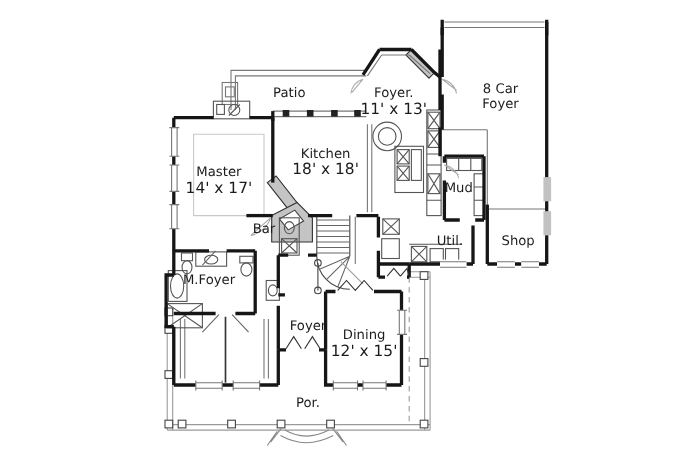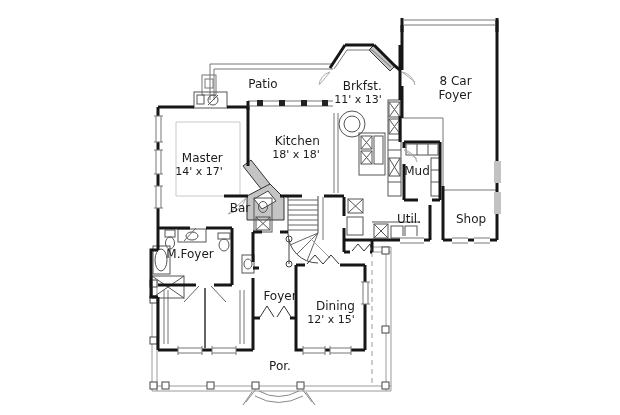--- a/index.html
+++ b/index.html
@@ -3,24 +3,24 @@
 <meta charset="utf-8">
 <style>
   html,body{margin:0;padding:0;background:#fff;}
   .canvas{
     position:relative;width:620px;height:415px;background:#fff;
     font-family:"DejaVu Sans","Liberation Sans",sans-serif;overflow:hidden;
   }
   .canvas svg{position:absolute;left:0;top:0;}
   .room-label{
     position:absolute;transform:translate(-50%,-50%);
-    text-align:right;color:#1c1c1c;white-space:nowrap;line-height:1.2;
+    text-align:center;color:#1c1c1c;white-space:nowrap;line-height:1.2;
   }
   .room-label .name{font-size:12px;}
-  .room-label .dims{font-size:11px;}
+  .room-label .dims{font-size:14px;}
 </style>
 </head>
 <body>
 
 <div class="canvas">
 
 <svg width="620" height="415" viewBox="0 0 620 415">
 
   <g stroke="#333" stroke-width="1" fill="#c4c4c4">
     <polygon points="243,166 251,160 277,193 269,199"></polygon>
@@ -257,21 +257,21 @@
     <path d="M260,317 L267,306 L274,317 M277,317 L284,306 L291,317"></path>
     <path d="M307,264 L315,255 L323,264 L331,255 L339,264"></path>
     <path d="M352,251 L358,244 L364,251 M364,251 L370,244 L372,251"></path>
   </g>
 </svg>
 
   <div class="room-label" style="left:263px;top:84px">
       <div class="name">Patio</div>
     </div>
   <div class="room-label" style="left:358px;top:93px">
-      <div class="name">Brkfst.</div>
+      <div class="name">Foyer.</div>
       <div class="dims">11' x 13'</div>
     </div>
   <div class="room-label" style="left:455px;top:88px">
       <div class="name">8 Car</div>
       <div class="name">Foyer</div>
     </div>
   <div class="room-label" style="left:296px;top:148px">
       <div class="name">Kitchen</div>
       <div class="dims">18' x 18'</div>
     </div>

